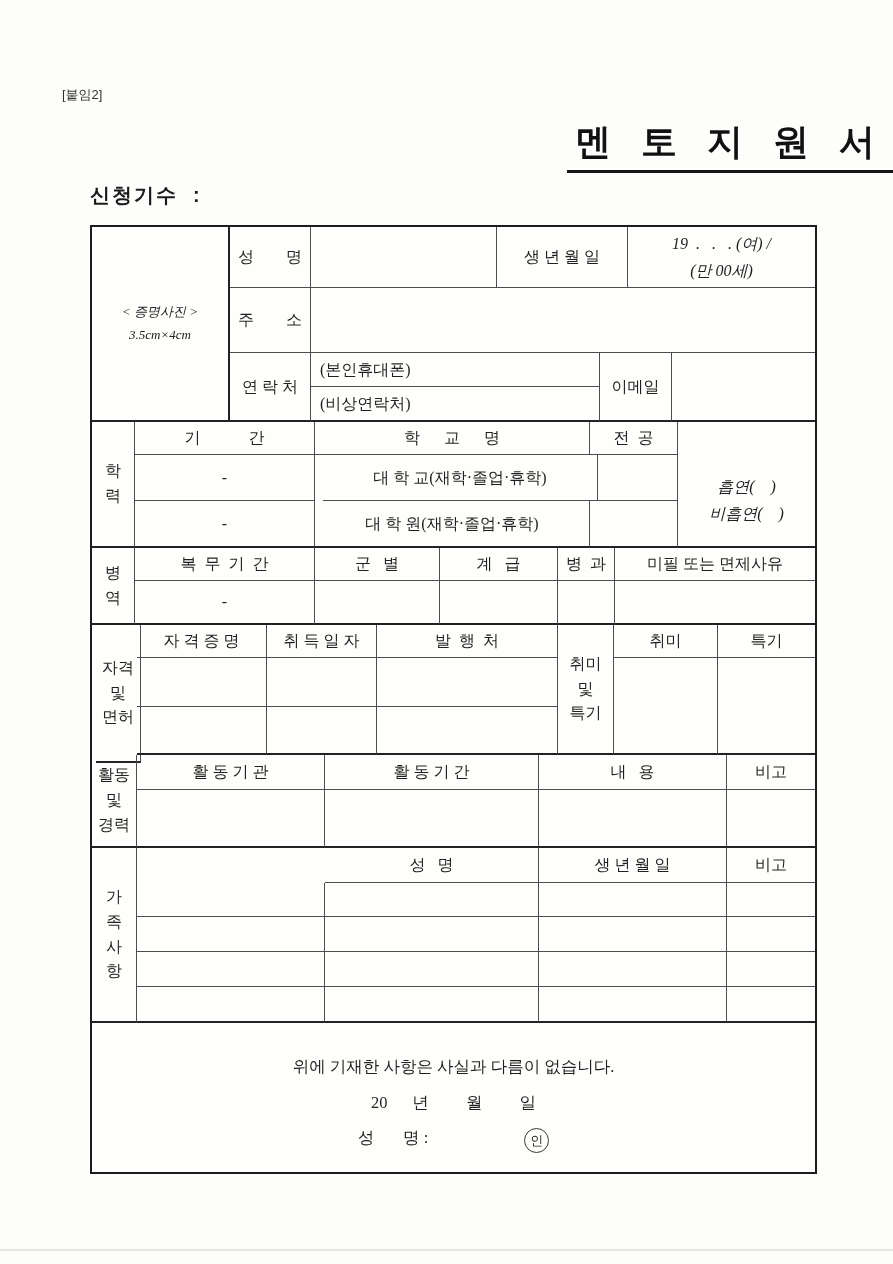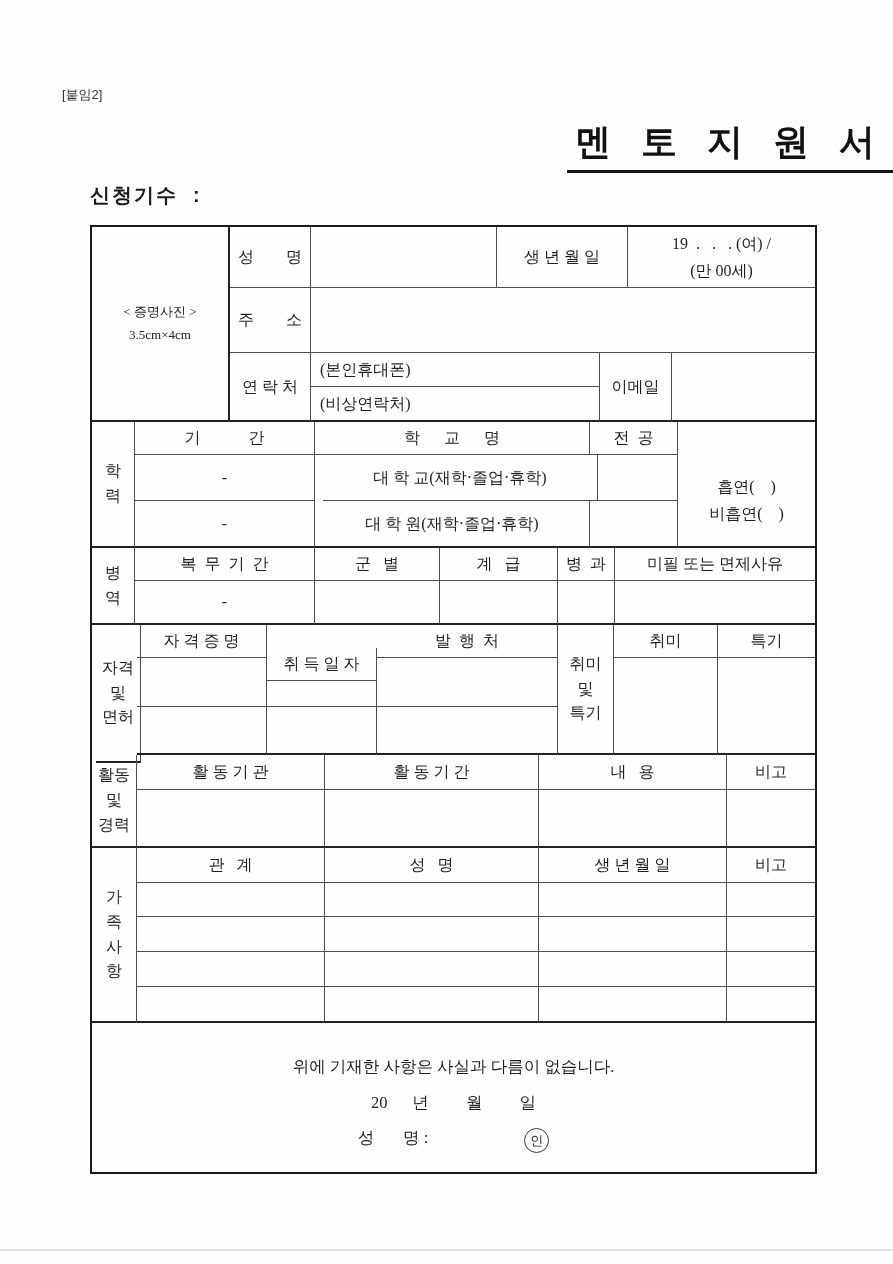--- a/index.html
+++ b/index.html
@@ -24,21 +24,21 @@
     border-right:1px solid #4d4d4d;border-bottom:1px solid #4d4d4d;
     display:flex;align-items:center;justify-content:center;
     font-size:16px;color:#1f1f1f;white-space:pre;line-height:1.25;
   }
   .nr{border-right:none;}
   .nb{border-bottom:none;}
   .sb{border-bottom:2px solid #222;}
   .br2{border-right:2px solid #222;}
   .vlabel{white-space:pre-line;text-align:center;line-height:1.55;}
   .leftpad{justify-content:flex-start;padding-left:9px;}
-  .col{flex-direction:column;gap:7px;}
+  .col{flex-direction:column;gap:7px;font-style:italic;}
   .photo-cap{font-size:13px;color:#222;}
   .decl{flex-direction:column;justify-content:flex-start;padding-top:34px;gap:15px;font-size:16.5px;}
   .decl-row{display:flex;}
   .seal{display:inline-flex;align-items:center;justify-content:center;width:23px;height:23px;border:1.5px solid #3a3a3a;border-radius:50%;font-size:13px;margin-left:96px;}
   .page-bottom-line{position:absolute;left:0;top:1249px;width:893px;height:2px;background:#e4e4e1;}
 </style>
 </head>
 <body>
 
 <div class="attach">[붙임2]</div>
@@ -96,21 +96,21 @@
   <div class="cell sb" style="left:43px;top:354px;width:180px;height:44px;">-</div>
   <div class="cell sb" style="left:223px;top:354px;width:125px;height:44px;"></div>
   <div class="cell sb" style="left:348px;top:354px;width:118px;height:44px;"></div>
   <div class="cell sb" style="left:466px;top:354px;width:57px;height:44px;"></div>
   <div class="cell sb nr" style="left:523px;top:354px;width:200px;height:44px;"></div>
 
   <div class="cell vlabel sb" style="left:4px;top:398px;width:45px;height:138px;">자격
 및
 면허</div>
   <div class="cell" style="left:45px;top:398px;width:130px;height:33px;">자 격 증 명</div>
-  <div class="cell" style="left:175px;top:398px;width:110px;height:33px;margin-top:23px;">취 득 일 자</div>
+  <div class="cell" style="left:175px;top:398px;width:110px;height:33px;">취 득 일 자</div>
   <div class="cell" style="left:285px;top:398px;width:181px;height:33px;">발  행  처</div>
   <div class="cell vlabel sb" style="left:466px;top:398px;width:56px;height:130px;">취미
 및
 특기</div>
   <div class="cell" style="left:522px;top:398px;width:104px;height:33px;">취미</div>
   <div class="cell nr" style="left:626px;top:398px;width:97px;height:33px;">특기</div>
   <div class="cell" style="left:45px;top:431px;width:130px;height:49px;"></div>
   <div class="cell" style="left:175px;top:431px;width:110px;height:49px;"></div>
   <div class="cell" style="left:285px;top:431px;width:181px;height:49px;"></div>
   <div class="cell sb" style="left:45px;top:480px;width:130px;height:48px;"></div>
@@ -128,21 +128,20 @@
   <div class="cell nr" style="left:635px;top:528px;width:88px;height:35px;">비고</div>
   <div class="cell sb" style="left:45px;top:563px;width:188px;height:58px;"></div>
   <div class="cell sb" style="left:233px;top:563px;width:214px;height:58px;"></div>
   <div class="cell sb" style="left:447px;top:563px;width:188px;height:58px;"></div>
   <div class="cell sb nr" style="left:635px;top:563px;width:88px;height:58px;"></div>
 
   <div class="cell vlabel sb" style="left:0;top:621px;width:45px;height:175px;">가
 족
 사
 항</div>
-  <div class="cell" style="left:45px;top:621px;width:188px;height:35px;">관   계</div>
   <div class="cell" style="left:233px;top:621px;width:214px;height:35px;">성   명</div>
   <div class="cell" style="left:447px;top:621px;width:188px;height:35px;">생 년 월 일</div>
   <div class="cell nr" style="left:635px;top:621px;width:88px;height:35px;">비고</div>
 
   <div class="cell" style="left:45px;top:656px;width:188px;height:34px;"></div>
   <div class="cell" style="left:233px;top:656px;width:214px;height:34px;"></div>
   <div class="cell" style="left:447px;top:656px;width:188px;height:34px;"></div>
   <div class="cell nr" style="left:635px;top:656px;width:88px;height:34px;"></div>
 
   <div class="cell" style="left:45px;top:690px;width:188px;height:35px;"></div>

